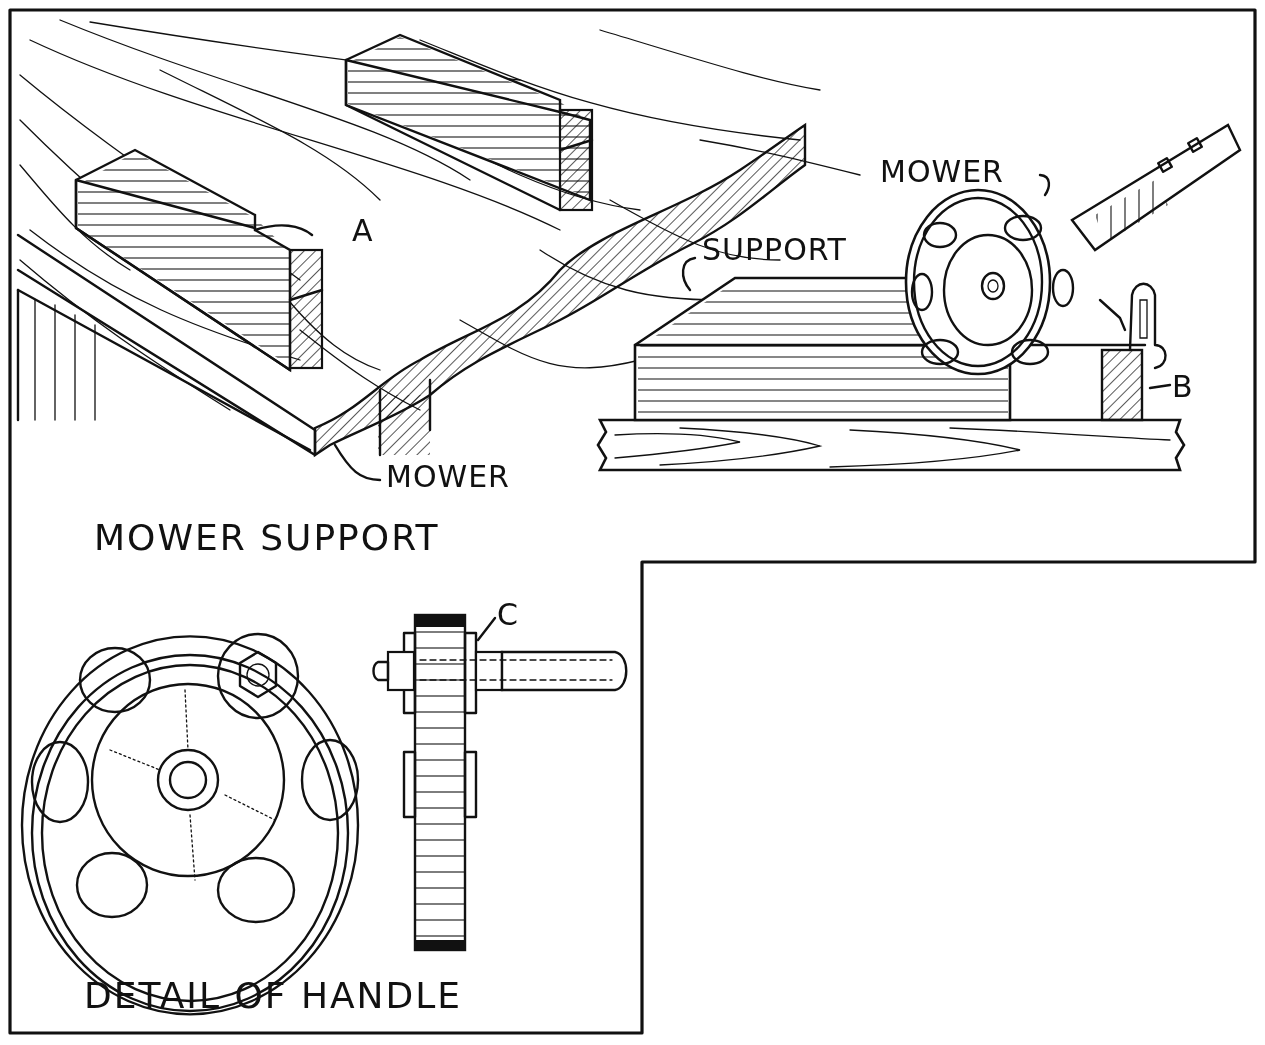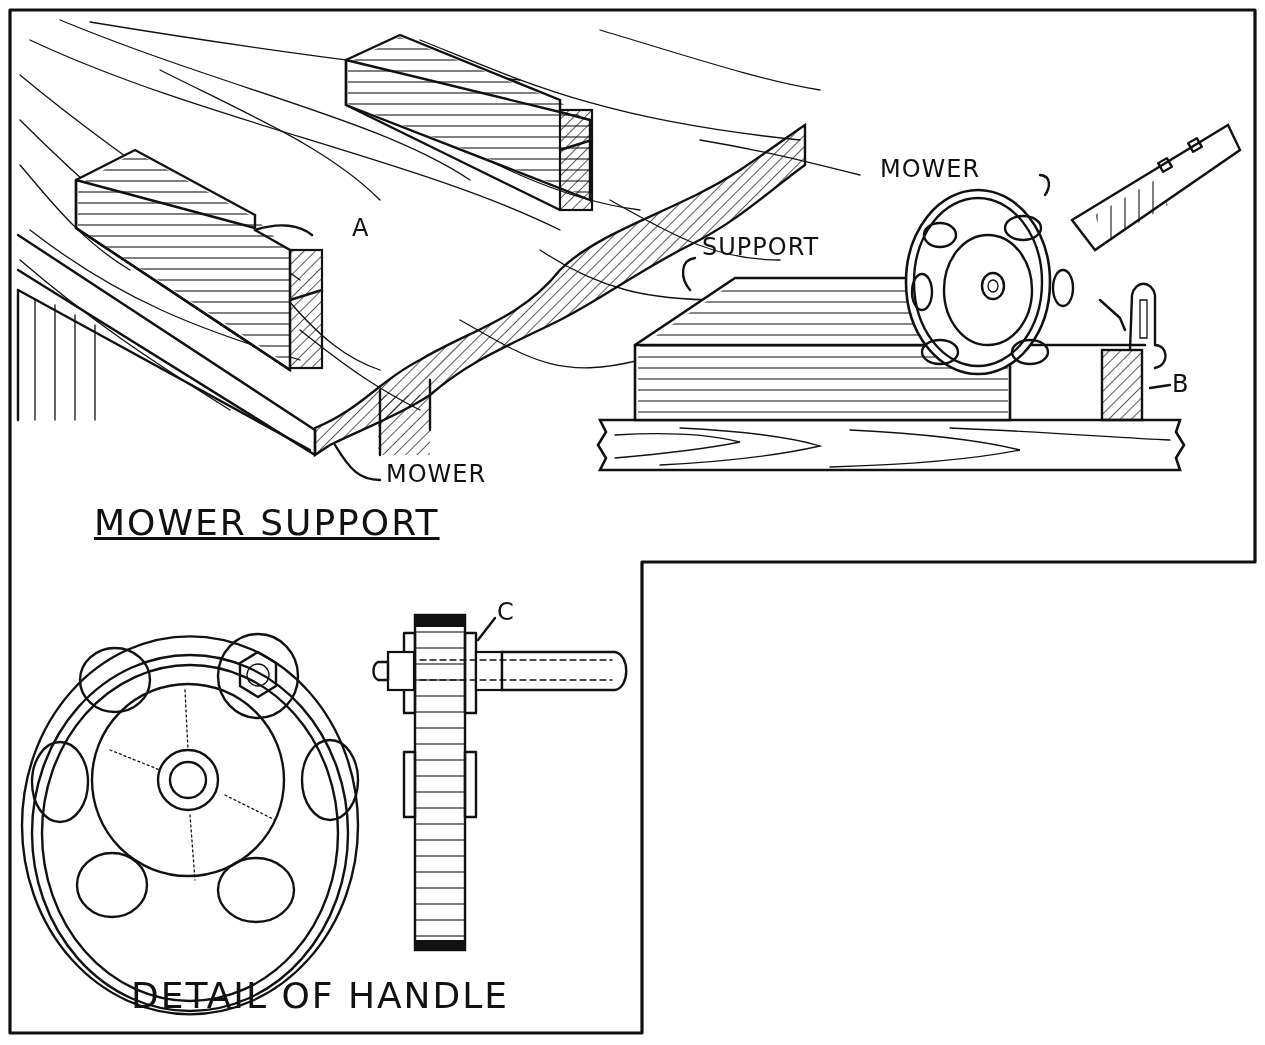--- a/index.html
+++ b/index.html
@@ -7,21 +7,21 @@
   #stage { position: relative; width: 1265px; height: 1045px; }
   svg { position: absolute; left: 0; top: 0; }
   .ink { stroke: #111; fill: none; stroke-width: 2.4; stroke-linecap: round; stroke-linejoin: round; }
   .thin { stroke: #111; fill: none; stroke-width: 1.3; stroke-linecap: round; }
   .thick { stroke: #111; fill: none; stroke-width: 3.2; stroke-linejoin: round; }
   .white { fill: #fff; }
   .label {
     position: absolute;
     font-family: "DejaVu Sans", sans-serif;
     color: #111;
-    font-size: 24px;
+    font-size: 30px;
     letter-spacing: 1px;
     white-space: nowrap;
     line-height: 1;
   }
   .caption { font-size: 36px; letter-spacing: 2px; }
 </style>
 </head>
 <body>
 
 <div id="stage">
@@ -177,22 +177,22 @@
       <path class="ink" d="M378 662 C 372 665, 372 677, 378 680 L 388 680 L 388 662 Z"></path>
       <path class="white" stroke="#111" stroke-width="2.4" d="M502 652 L615 652 C 630 655, 630 687, 615 690 L502 690 Z"></path>
       <path class="thin" stroke-dasharray="6 4" d="M420 660 L612 660 M420 680 L612 680"></path>
       <path class="ink" d="M478 640 L495 618"></path>
     </g>
   </g>
 </svg>
 
 <div class="label" style="left:352px; top:216px;">A</div>
 <div class="label" style="left:386px; top:462px;">MOWER</div>
-<div class="label caption" style="left:94px; top:505px;text-decoration:underline;">MOWER SUPPORT</div>
+<div class="label caption" style="left:94px; top:520px;">MOWER SUPPORT</div>
 
 <div class="label" style="left:880px; top:157px;">MOWER</div>
 <div class="label" style="left:695px; top:235px;margin-left:7px;">SUPPORT</div>
 <div class="label" style="left:1172px; top:372px;">B</div>
 
 <div class="label" style="left:497px; top:600px;">C</div>
-<div class="label caption" style="left:84px; top:978px;margin-left:47px;">DETAIL OF HANDLE</div>
+<div class="label caption" style="left:84px; top:978px;">DETAIL OF HANDLE</div>
 
 </div>
 
 </body></html>

